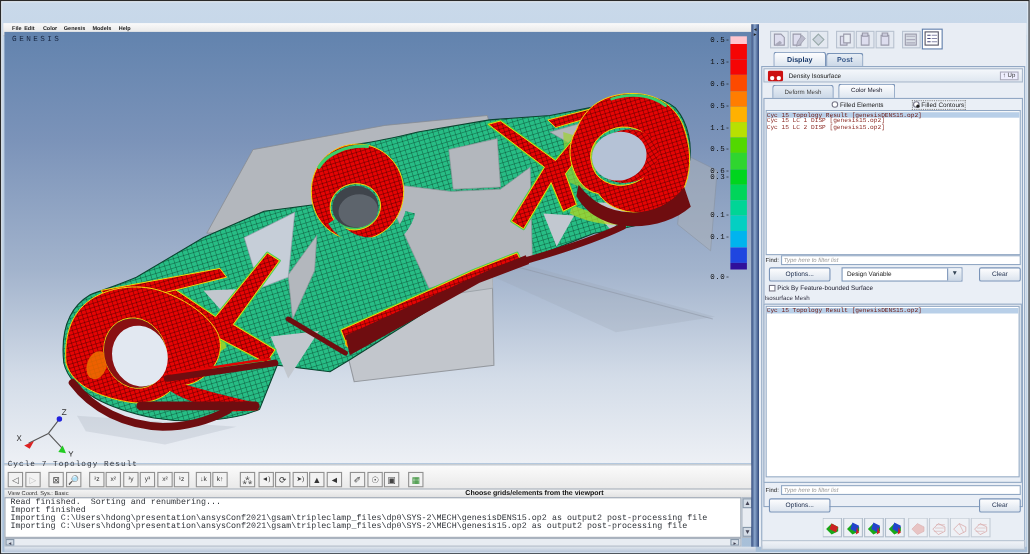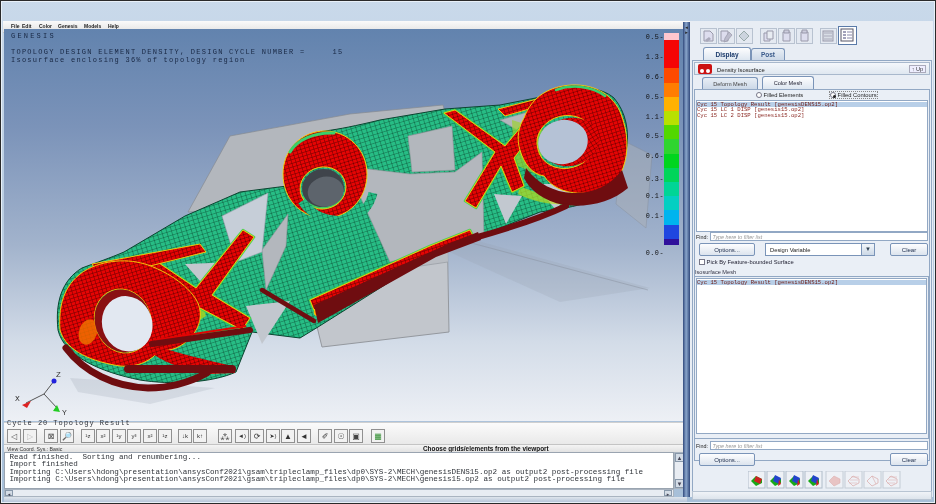--- a/index.html
+++ b/index.html
@@ -62,21 +62,20 @@
       <span style="left:8px">File</span>
       <span style="left:19px">Edit</span>
       <span style="left:36px">Color</span>
       <span style="left:55px">Genesis</span>
       <span style="left:81px">Models</span>
       <span style="left:105px">Help</span>
     </div>
 
  <div id="vp">
   <div class="mono" id="gtxt">GENESIS</div>
-  <div class="mono" id="ttxt">TOPOLOGY DESIGN ELEMENT DENSITY, DESIGN CYCLE NUMBER =&nbsp;&nbsp;&nbsp;&nbsp;&nbsp;15<br>Isosurface enclosing 36% of topology region</div>
 
   <svg id="model" width="679" height="392" viewBox="0 0 679 392" style="position:absolute;left:0;top:0">
 <defs>
 <pattern id="gm" width="4.8" height="4.1" patternUnits="userSpaceOnUse" patternTransform="rotate(-17)">
  <rect width="4.8" height="4.1" fill="#27bd85"></rect>
  <path d="M0 0H4.8M0 0V4.1" stroke="rgba(3,42,27,.8)" stroke-width=".75"></path>
 </pattern>
 <pattern id="rm" width="4.2" height="3.6" patternUnits="userSpaceOnUse" patternTransform="rotate(-17)">
  <rect width="4.2" height="3.6" fill="#e60404"></rect>
  <path d="M0 0H4.2M0 0V3.6" stroke="rgba(40,0,0,.85)" stroke-width=".8"></path>
@@ -195,39 +194,39 @@
     <div class="cb" style="top:209.8px;height:6px;background:#30109b"></div>
   </div>
   <div id="cbl" class="mono">
    <div style="top:4.0px">0.5-</div>
    <div style="top:23.9px">1.3-</div>
    <div style="top:43.8px">0.6-</div>
    <div style="top:63.6px">0.5-</div>
    <div style="top:83.5px">1.1-</div>
    <div style="top:103.4px">0.5-</div>
    <div style="top:123.3px">0.6-</div>
-   <div style="top:146px">0.3-</div>
+   <div style="top:129px">0.3-</div>
    <div style="top:163.0px">0.1-</div>
    <div style="top:182.9px">0.1-</div>
    <div style="top:220px">0.0-</div>
   </div>
 
   <svg width="70" height="50" viewBox="0 0 70 50" style="position:absolute;left:10px;top:336px">
     <line x1="30" y1="29" x2="40" y2="16" stroke="#555" stroke-width="1"></line>
     <circle cx="40" cy="16" r="2.5" fill="#2222dd"></circle>
     <line x1="30" y1="29" x2="12" y2="38" stroke="#555" stroke-width="1"></line>
     <path d="M8 40 l9 -4 l-4 7 z" fill="#dd2222"></path>
     <line x1="30" y1="29" x2="44" y2="44" stroke="#555" stroke-width="1"></line>
     <path d="M46 47 l-7 -1 l4 -6 z" fill="#22cc22"></path>
     <text x="42" y="12" font-size="8" fill="#333" font-family="Liberation Mono">Z</text>
     <text x="48" y="50" font-size="8" fill="#333" font-family="Liberation Mono">Y</text>
     <text x="1" y="36" font-size="8" fill="#333" font-family="Liberation Mono">X</text>
   </svg>
   </div>
- <div class="mono" id="cyctxt">Cycle 20 Topology Result</div>
+ <div class="mono" id="cyctxt">Cycle 7 Topology Result</div>
 
  <div id="toolbar">
 <div class="tbtn" style="left:3px;color:#555;font-size:8px">◁</div>
 <div class="tbtn" style="left:19px;color:#c0c0c0;font-size:8px">▷</div>
 <div class="tbtn" style="left:40px;color:#444;font-size:8px">⊠</div>
 <div class="tbtn" style="left:56px;color:#444;font-size:8px">🔎</div>
 <div class="tbtn" style="left:77px;color:#333;font-size:6px">¹z</div>
 <div class="tbtn" style="left:92px;color:#333;font-size:6px">x²</div>
 <div class="tbtn" style="left:108px;color:#333;font-size:6px">¹y</div>
 <div class="tbtn" style="left:123px;color:#333;font-size:6px">y³</div>

